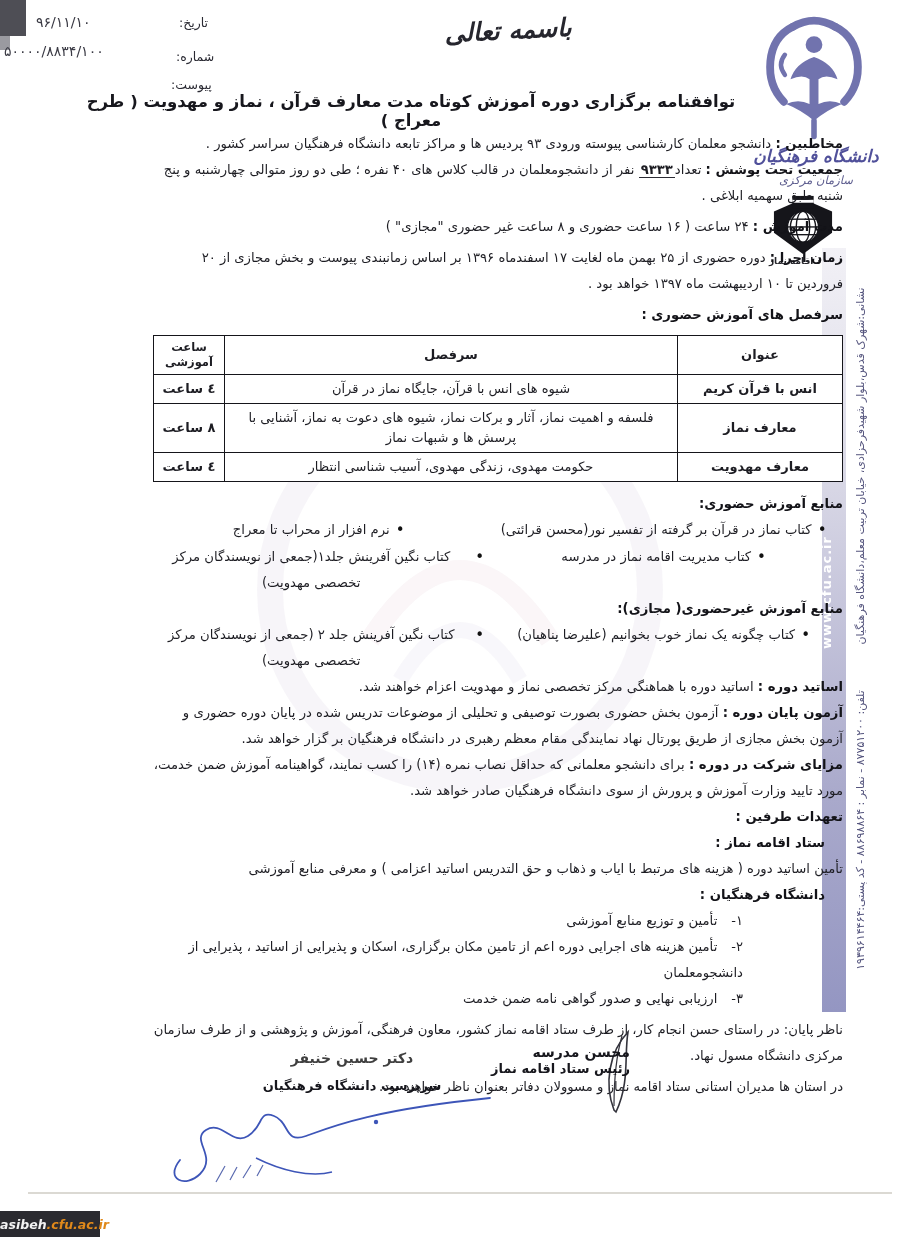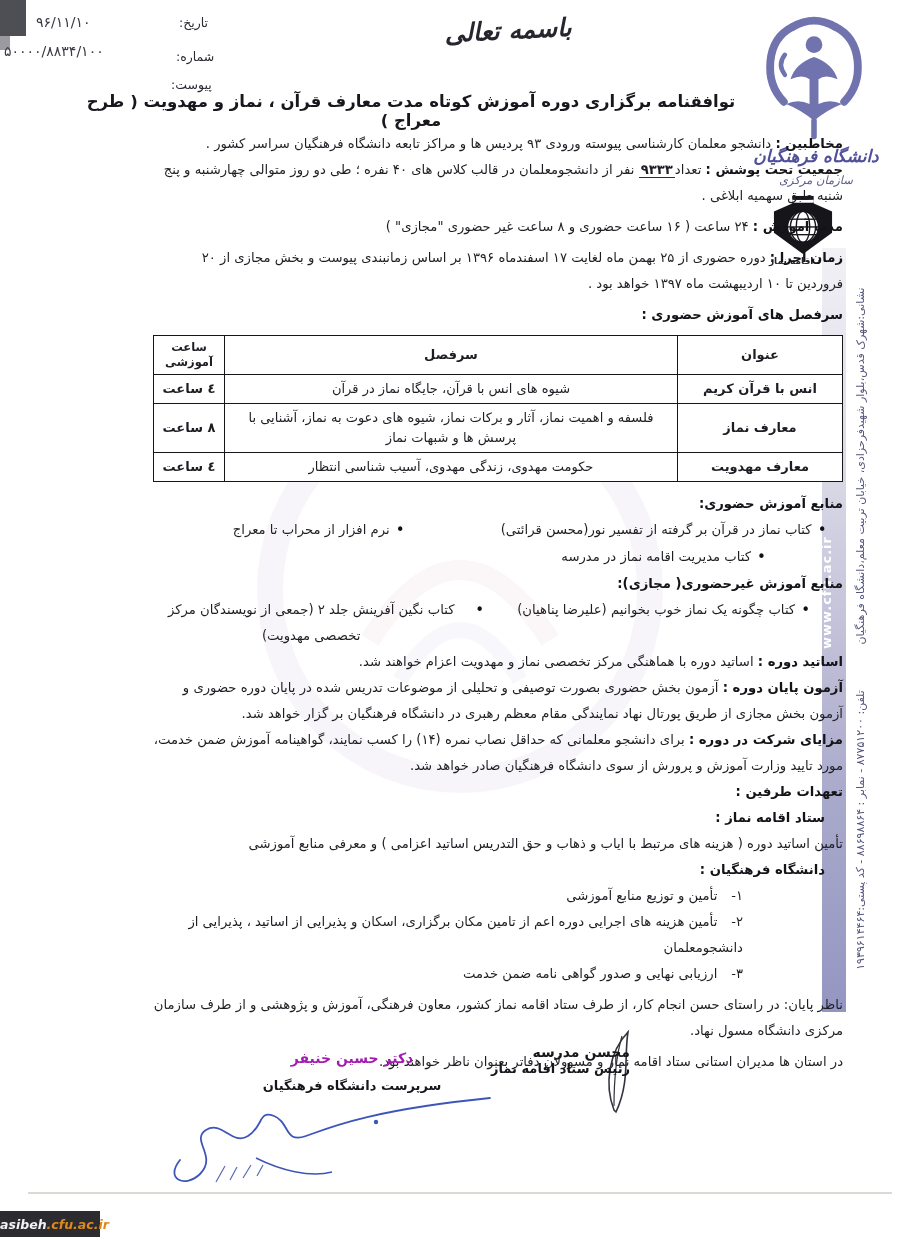--- a/index.html
+++ b/index.html
@@ -63,21 +63,21 @@
   .res-l{width:48%;}
   .bullet::before{content:"•";font-size:15px;color:#111;}
   .num-item{margin-right:100px !important;}
   .num{display:inline-block;margin-left:14px;font-size:13px;}
 
   
   .sig-right{position:absolute;left:480px;top:1044px;width:150px;text-align:right;z-index:3;}
   .sig-right .name{font-weight:bold;font-size:14px;color:#17171d;}
   .sig-right .role{font-weight:bold;font-size:13px;color:#17171d;margin-top:1px;}
   .sig-left{position:absolute;left:262px;top:1050px;width:180px;text-align:center;z-index:3;}
-  .sig-left .name{font-weight:bold;font-size:14px;color:#a21caf;}
+  .sig-left .name{font-weight:bold;font-size:14px;color:#404040;}
   .sig-left .role{font-weight:bold;font-size:13px;color:#17171d;margin-top:12px;}
   .sig-feather{position:absolute;left:596px;top:1026px;z-index:2;}
   .sig-blue{position:absolute;left:160px;top:1088px;z-index:2;}
 
   
   .wm-bar{position:absolute;left:0;top:1211px;width:100px;height:26px;background:#2b2b30;
     display:flex;align-items:center;justify-content:center;z-index:4;direction:ltr;}
   .wm-bar .w1{color:#f3f3f3;font-style:italic;font-weight:bold;font-size:12.5px;}
   .wm-bar .w2{color:#e0891a;font-style:italic;font-weight:bold;font-size:12.5px;}
 </style>
@@ -186,20 +186,24 @@
       <div class="res-cell res-l">
           <span class="bullet"></span>
           <span>نرم افزار از محراب تا معراج</span>
         </div>
     </div>
     <div class="res-row">
       <div class="res-cell res-r">
           <span class="bullet"></span>
           <span>کتاب مدیریت اقامه نماز در مدرسه</span>
         </div>
+      <div class="res-cell res-l">
+          <span class="bullet"></span>
+          <span>کتاب نگین آفرینش جلد۱(جمعی از نویسندگان مرکز تخصصی مهدویت)</span>
+        </div>
     </div>
 
     <p><span class="lbl">منابع آموزش غیرحضوری( مجازی):</span></p>
     <div class="res-row">
       <div class="res-cell res-r">
           <span class="bullet"></span>
           <span>کتاب چگونه یک نماز خوب بخوانیم (علیرضا پناهیان)</span>
         </div>
       <div class="res-cell res-l">
           <span class="bullet"></span>

